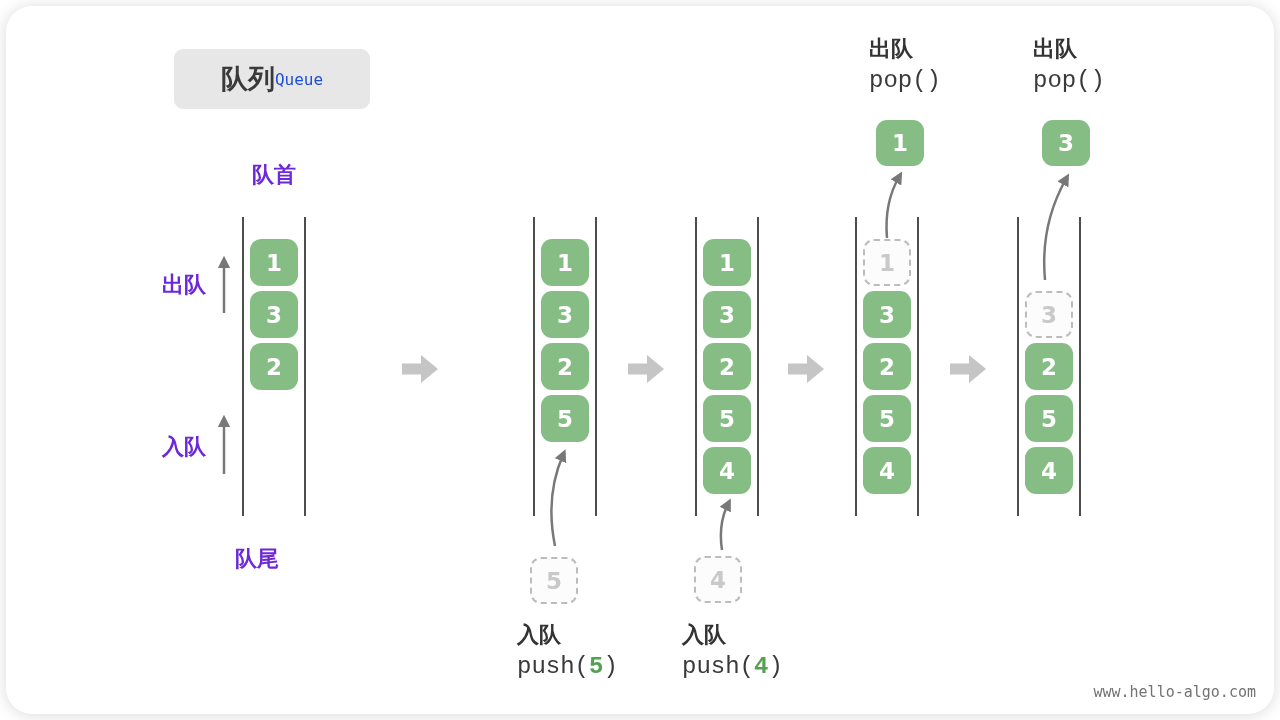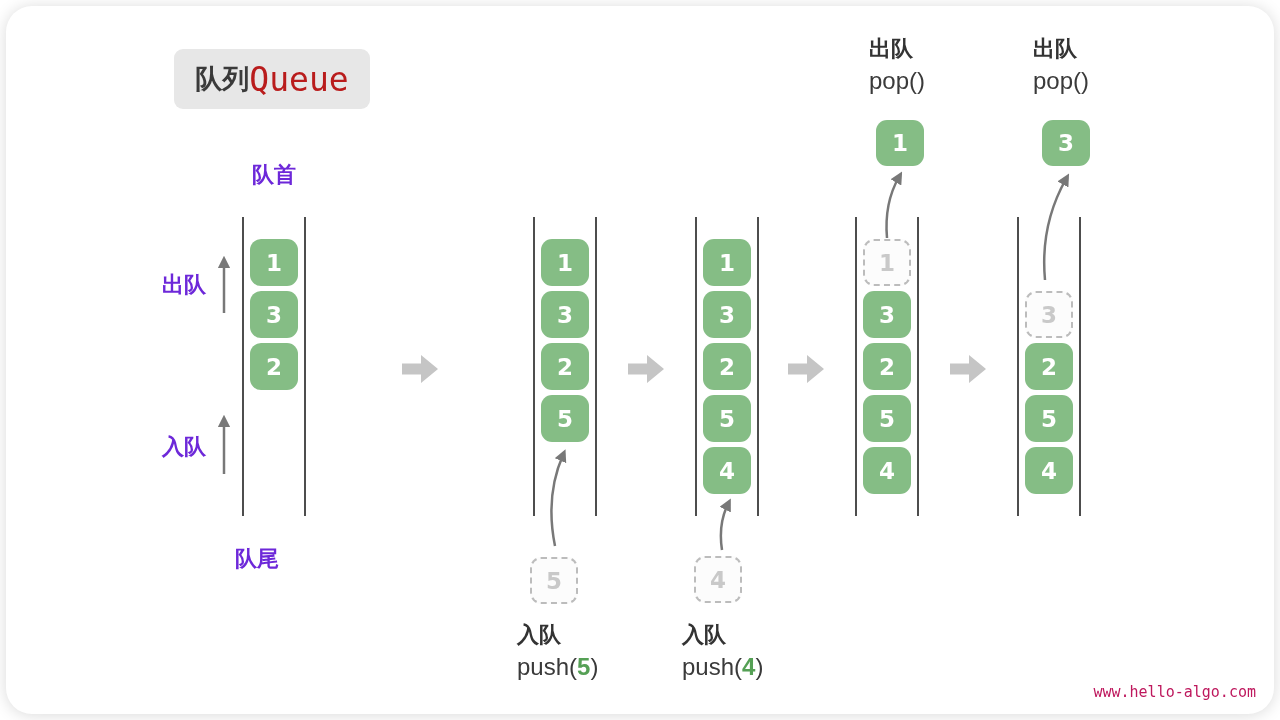--- a/index.html
+++ b/index.html
@@ -9,21 +9,21 @@
     position:absolute; left:6px; top:6px; width:1268px; height:708px;
     background:#ffffff; border-radius:26px;
     box-shadow:0 1px 16px rgba(0,0,0,0.15);
   }
   .title-box {
     position:absolute; left:168px; top:43px; width:196px; height:60px;
     background:#e7e7e7; border-radius:9px;
     display:flex; align-items:center; justify-content:center; 
   }
   .title-zh { font-size:27px; font-weight:bold; color:#3a3a3a; }
-  .title-en { font-size:33px; font-family:"DejaVu Sans Mono",monospace; color:#b91c1c;text-align:center; }
+  .title-en { font-size:16px; font-family:"DejaVu Sans Mono",monospace; color:#1d4ed8;text-align:center; }
 
   .zh-label { position:absolute; font-size:22px; font-weight:bold; color:#6d28d9; white-space:nowrap; }
   .lbl-front { left:236px; top:154px; width:64px; text-align:center; }
   .lbl-rear  { left:219px; top:538px; width:64px; text-align:center; }
   .lbl-deq   { left:148px; top:264px; width:52px; text-align:right; }
   .lbl-enq   { left:148px; top:426px; width:52px; text-align:right; }
 
   .queue-col {
     position:absolute; top:211px; width:64px; height:299px;
     border-left:2px solid #4d4d4d; border-right:2px solid #4d4d4d;
@@ -38,29 +38,29 @@
   }
   .r1{top:22px} .r2{top:74px} .r3{top:126px} .r4{top:178px} .r5{top:230px}
 
   .block.dashed {
     background:#fcfcfc; border:2px dashed #bcbcbc; color:#c9c9c9;
   }
   .block.floating { position:absolute; left:auto; }
 
   .op-label { position:absolute; white-space:nowrap; }
   .op-label .zh { font-size:22px; font-weight:bold; color:#333333; line-height:30px; }
-  .op-label .code { font-size:24px; font-family:Liberation Sans, sans-serif; color:#3a3a3a; line-height:34px; }
+  .op-label .code { font-size:24px; font-family:Liberation Mono, monospace; color:#3a3a3a; line-height:34px; }
   .op-label .arg { color:#55a055; font-weight:bold; }
 
   .flow-arrow { position:absolute; }
   .thin-arrow { position:absolute; overflow:visible; }
 
   .watermark {
     position:absolute; right:18px; bottom:13px;
-    font-family:"DejaVu Sans Mono",monospace; font-size:15px; color:#be185d;
+    font-family:"DejaVu Sans Mono",monospace; font-size:15px; color:#737373;
   }
 </style>
 </head>
 <body>
 
 <div id="page">
   <div class="canvas">
 
     <div class="title-box">
       <span class="title-zh">队列</span>

